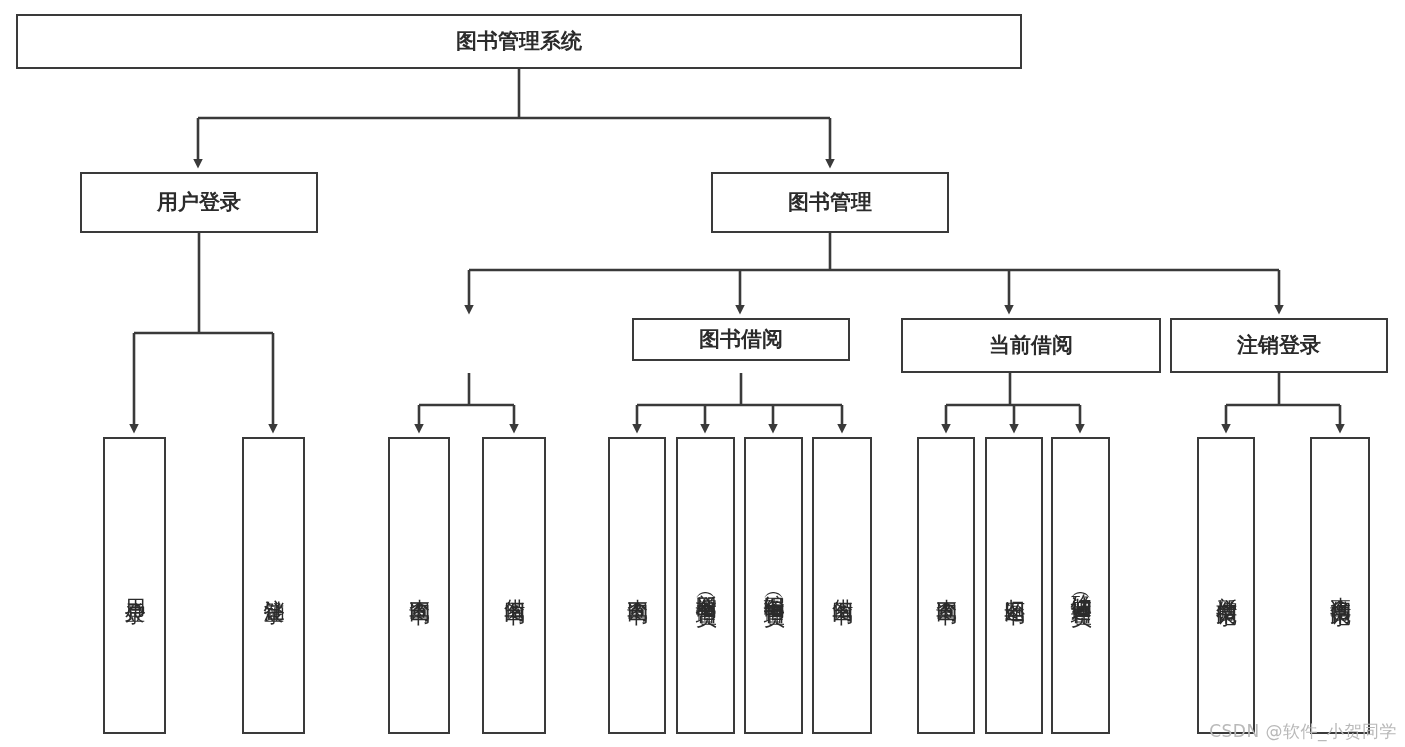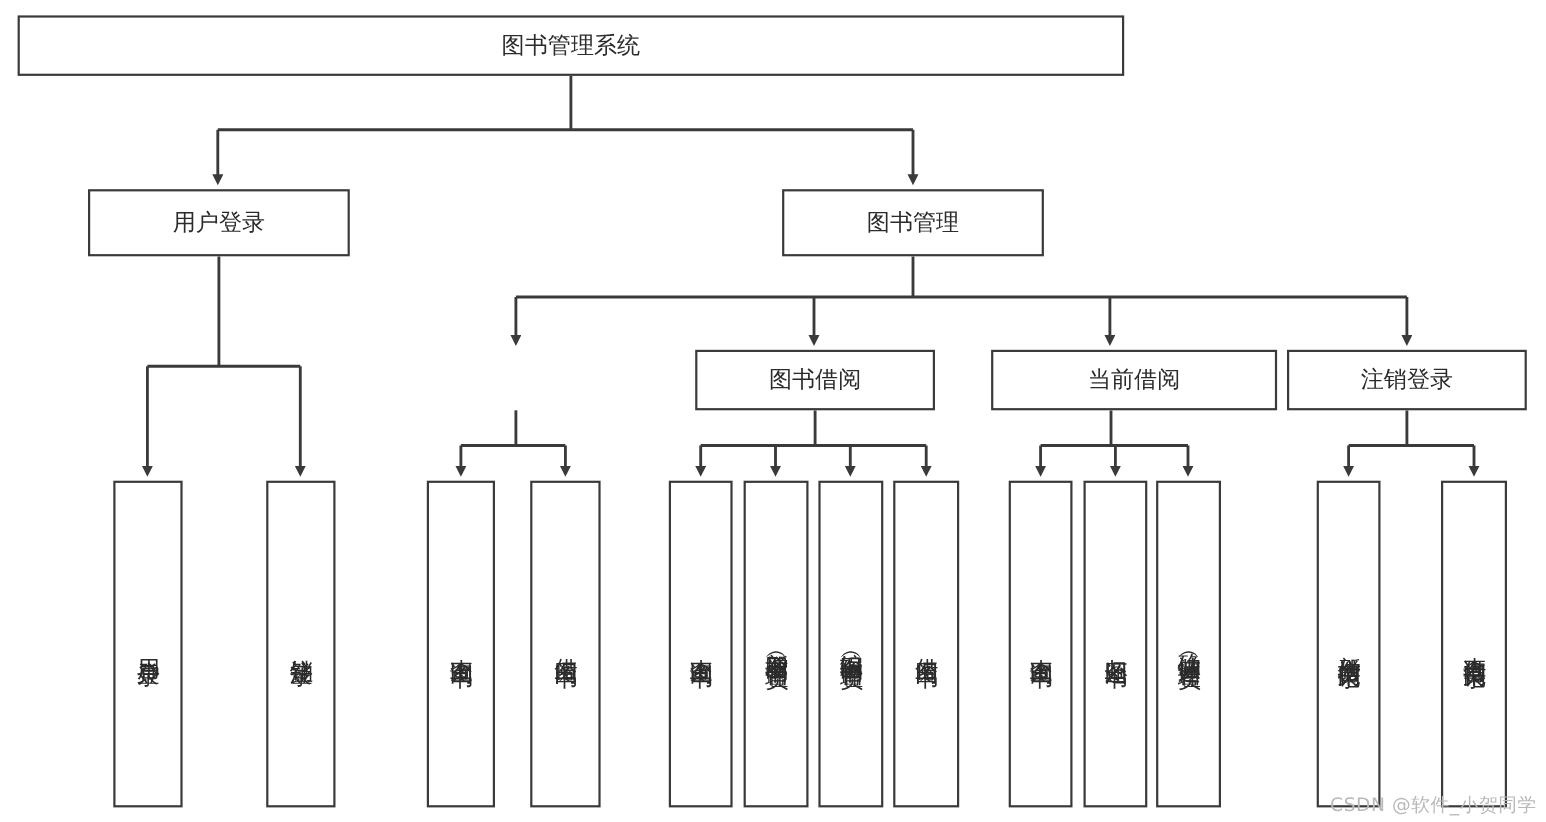--- a/index.html
+++ b/index.html
@@ -1,21 +1,21 @@
 <!DOCTYPE html>
 <html><head>
 <meta charset="utf-8">
 <style>
   html,body{margin:0;padding:0;background:#ffffff;}
   body{width:1405px;height:747px;overflow:hidden;
        font-family:"DejaVu Sans","Liberation Sans",sans-serif;}
   #stage{position:relative;width:1405px;height:747px;background:#fff;}
   svg{position:absolute;left:0;top:0;}
   .nodebox{position:absolute;box-sizing:border-box;border:2px solid #3a3a3a;background:#ffffff;
-           display:flex;align-items:center;justify-content:center;}
+           display:flex;align-items:center;justify-content:center;font-weight:bold;}
   .nodebox .lbl{color:#2b2b2b;font-size:21px;line-height:1.15;white-space:nowrap;}
   .leafbox{position:absolute;box-sizing:border-box;border:2px solid #3a3a3a;background:#ffffff;
            display:flex;align-items:center;justify-content:center;overflow:hidden;}
   .leafbox .vlbl{
       color:#2b2b2b;font-size:21px;line-height:1.30;
       writing-mode:vertical-rl;text-orientation:upright;
       letter-spacing:2px;white-space:nowrap;text-align:center;
   }
   #watermark{position:absolute;right:8px;bottom:4px;color:#b9b9b9;font-size:17px;
              letter-spacing:.5px;white-space:nowrap;pointer-events:none;}
@@ -79,21 +79,21 @@
     <span class="lbl">图书管理系统</span>
   </div>
 
   <div class="nodebox" style="left: 80px; top: 172px; width: 238px; height: 61px;">
     <span class="lbl">用户登录</span>
   </div>
   <div class="nodebox" style="left: 711px; top: 172px; width: 238px; height: 61px;">
     <span class="lbl">图书管理</span>
   </div>
 
-  <div class="nodebox" style="left: 632px; top: 318px; width: 218px; height: 55px;">
+  <div class="nodebox" style="left: 632px; top: 318px; width: 218px; height: 43px;">
     <span class="lbl">图书借阅</span>
   </div>
   <div class="nodebox" style="left: 901px; top: 318px; width: 260px; height: 55px;">
     <span class="lbl">当前借阅</span>
   </div>
   <div class="nodebox" style="left: 1170px; top: 318px; width: 218px; height: 55px;">
     <span class="lbl">注销登录</span>
   </div>
 
   <div class="leafbox" style="left: 103px; top: 437px; width: 63px; height: 297px;">

